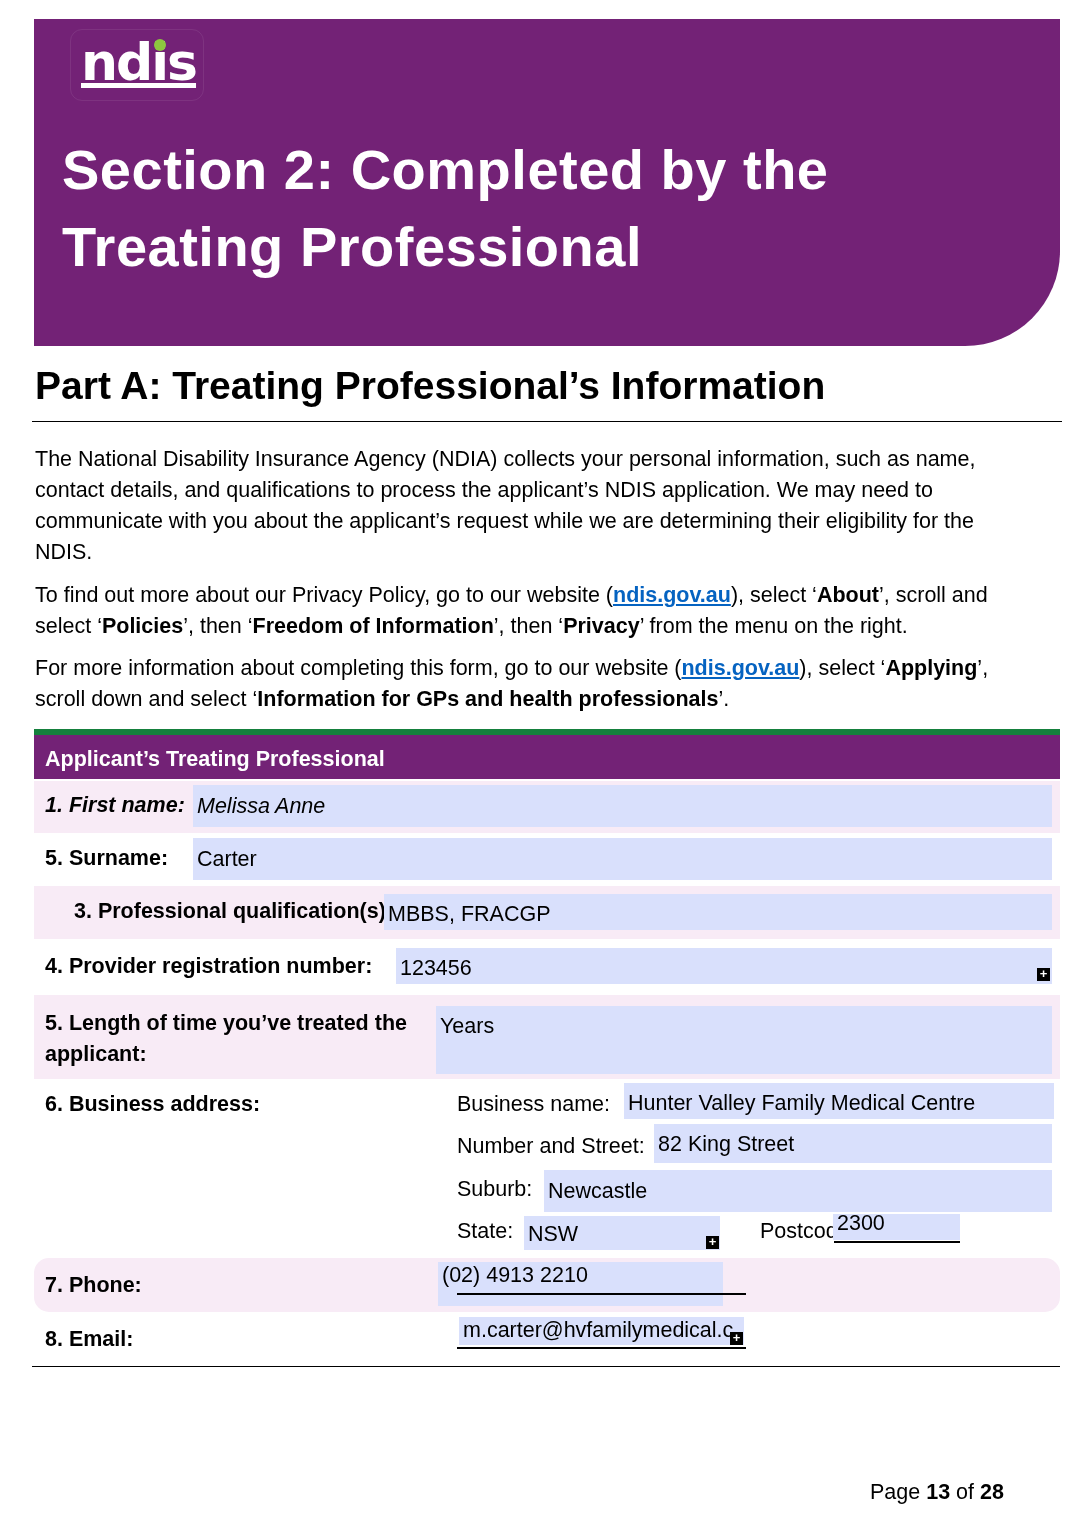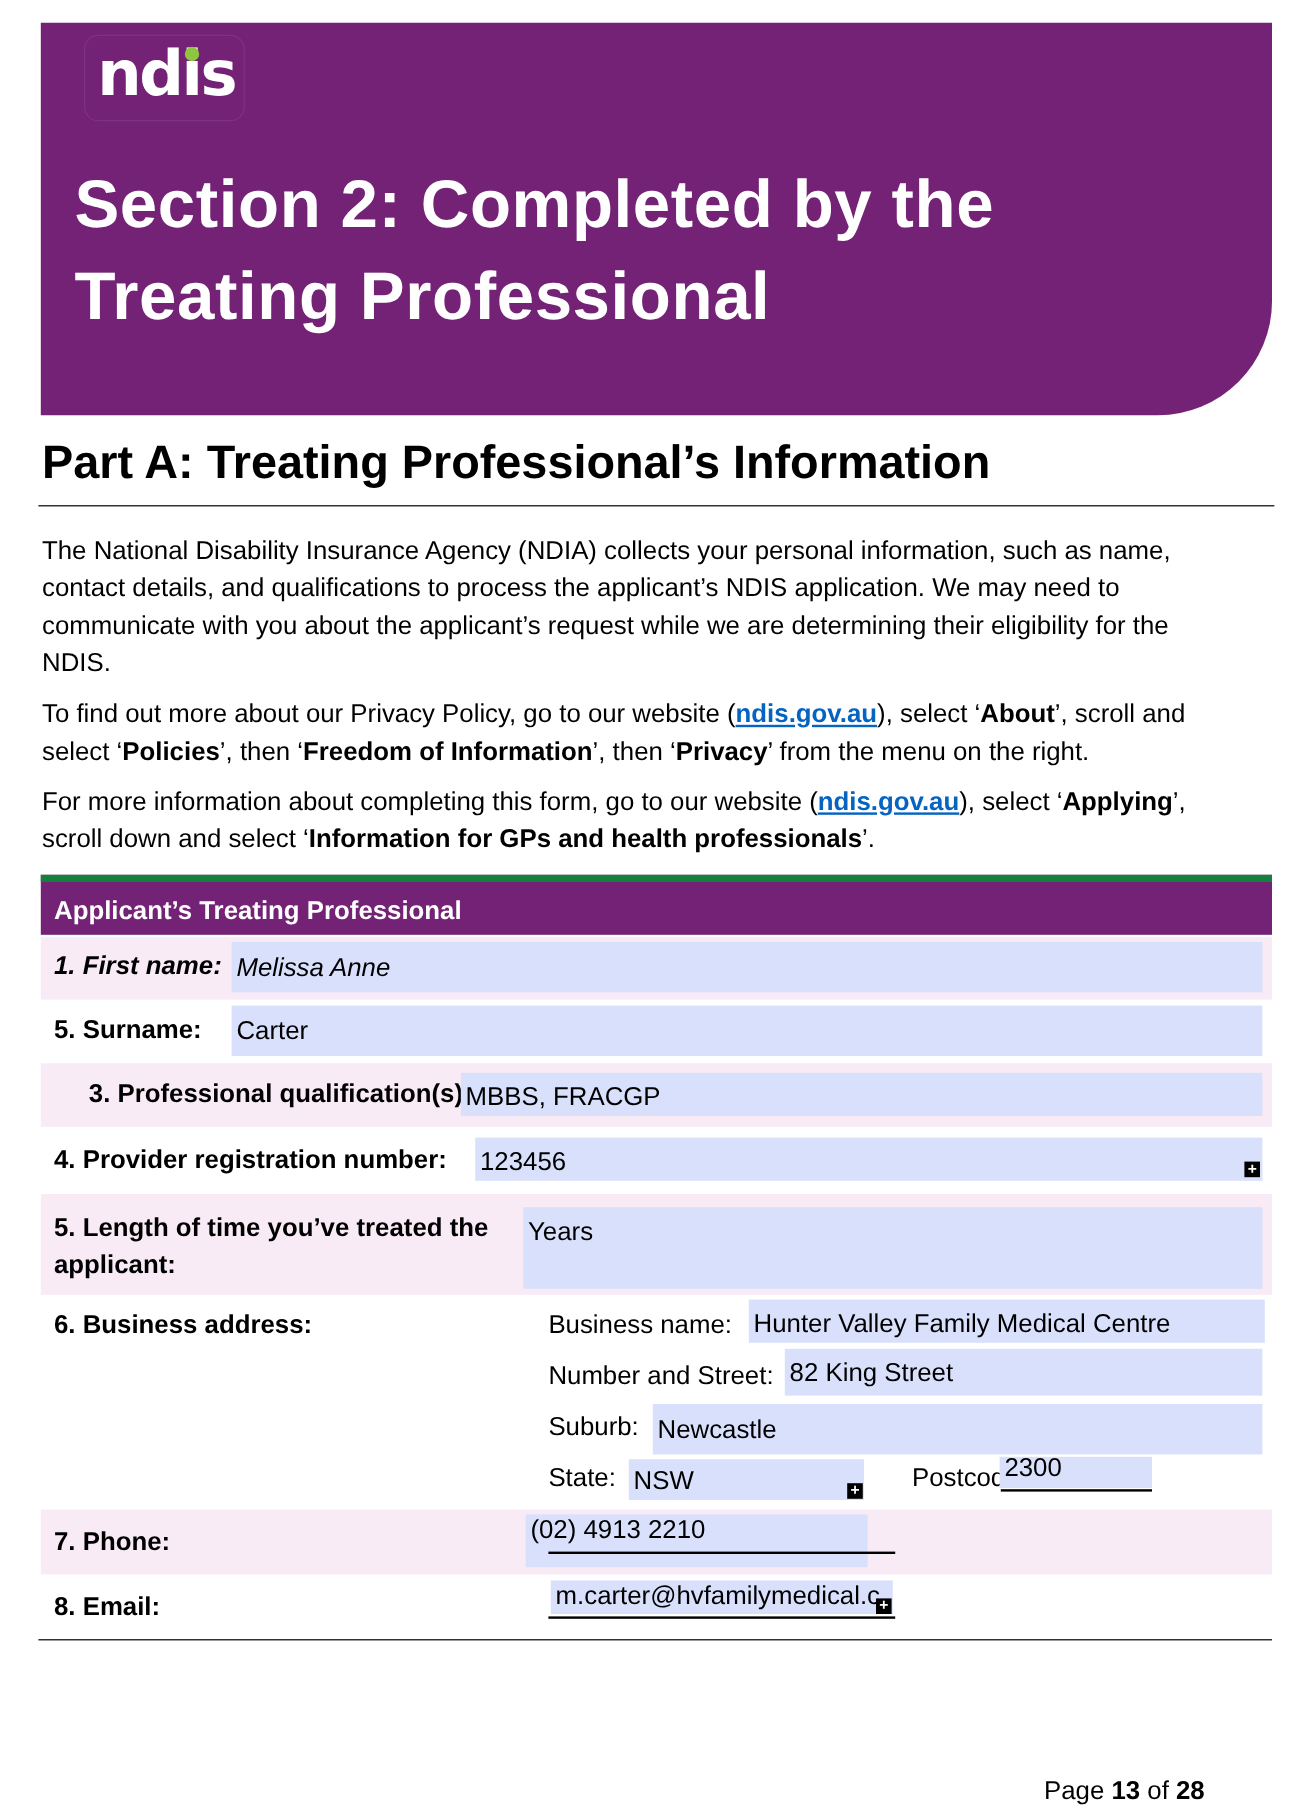--- a/index.html
+++ b/index.html
@@ -9,21 +9,21 @@
   .banner {
     position: absolute; left: 34px; top: 19px; width: 1026px; height: 327px;
     background: #732276; border-bottom-right-radius: 95px;
   }
   .logo-box {
     position: absolute; left: 36px; top: 10px; width: 134px; height: 72px;
     border: 1px solid rgba(255,255,255,0.08); border-radius: 12px;
   }
   .logo-text {
     position: absolute; left: 10px; top: 2px; color: #fff; font-weight: bold;
-    font-size: 52px; letter-spacing: -2px; font-family: "DejaVu Sans", sans-serif;
+    font-size: 52px; letter-spacing: -2px; font-family: "DejaVu Sans", sans-serif; text-decoration: underline;
   }
   .logo-dot {
     position: absolute; left: 83px; top: 9px; width: 12px; height: 12px; border-radius: 50%;
     background: #8dc63f;
   }
   .banner-title {
     position: absolute; left: 28px; top: 112px; color: #fff; font-weight: bold;
     font-size: 56px; line-height: 77px; letter-spacing: 0.5px;
   }
 
@@ -125,21 +125,21 @@
 
   <span class="sublabel" style="left:423px;top:140px;">State:</span>
   <div class="field" style="left:490px;top:137px;width:196px;height:34px;line-height:36px;">NSW</div>
   <div class="plus" style="left:672px;top:157px;">+</div>
 
   <span class="sublabel" style="left:726px;top:140px;">Postcode:</span>
   <div class="field" style="left:799px;top:135px;width:127px;height:26px;line-height:18px;">2300</div>
   <div class="underline" style="left:800px;top:162px;width:126px;"></div>
 </div>
 
-<div class="row pink" style="top:1258px;height:54px;">
+<div class="row pink" style="top:1258px;height:54px;border-radius:15px;">
   <span class="label" style="top:15px;">7. Phone:</span>
   <div class="field" style="left:404px;top:4px;width:285px;height:44px;line-height:26px;">(02) 4913 2210</div>
   <div class="underline" style="left:423px;top:35px;width:289px;"></div>
 </div>
 
 <div class="row" style="top:1312px;height:54px;">
   <span class="label" style="top:15px;">8. Email:</span>
   <div class="field" style="left:425px;top:5px;width:285px;height:28px;line-height:26px;">m.carter@hvfamilymedical.c</div>
   <div class="plus" style="left:696px;top:20px;">+</div>
   <div class="underline" style="left:423px;top:35px;width:289px;"></div>

